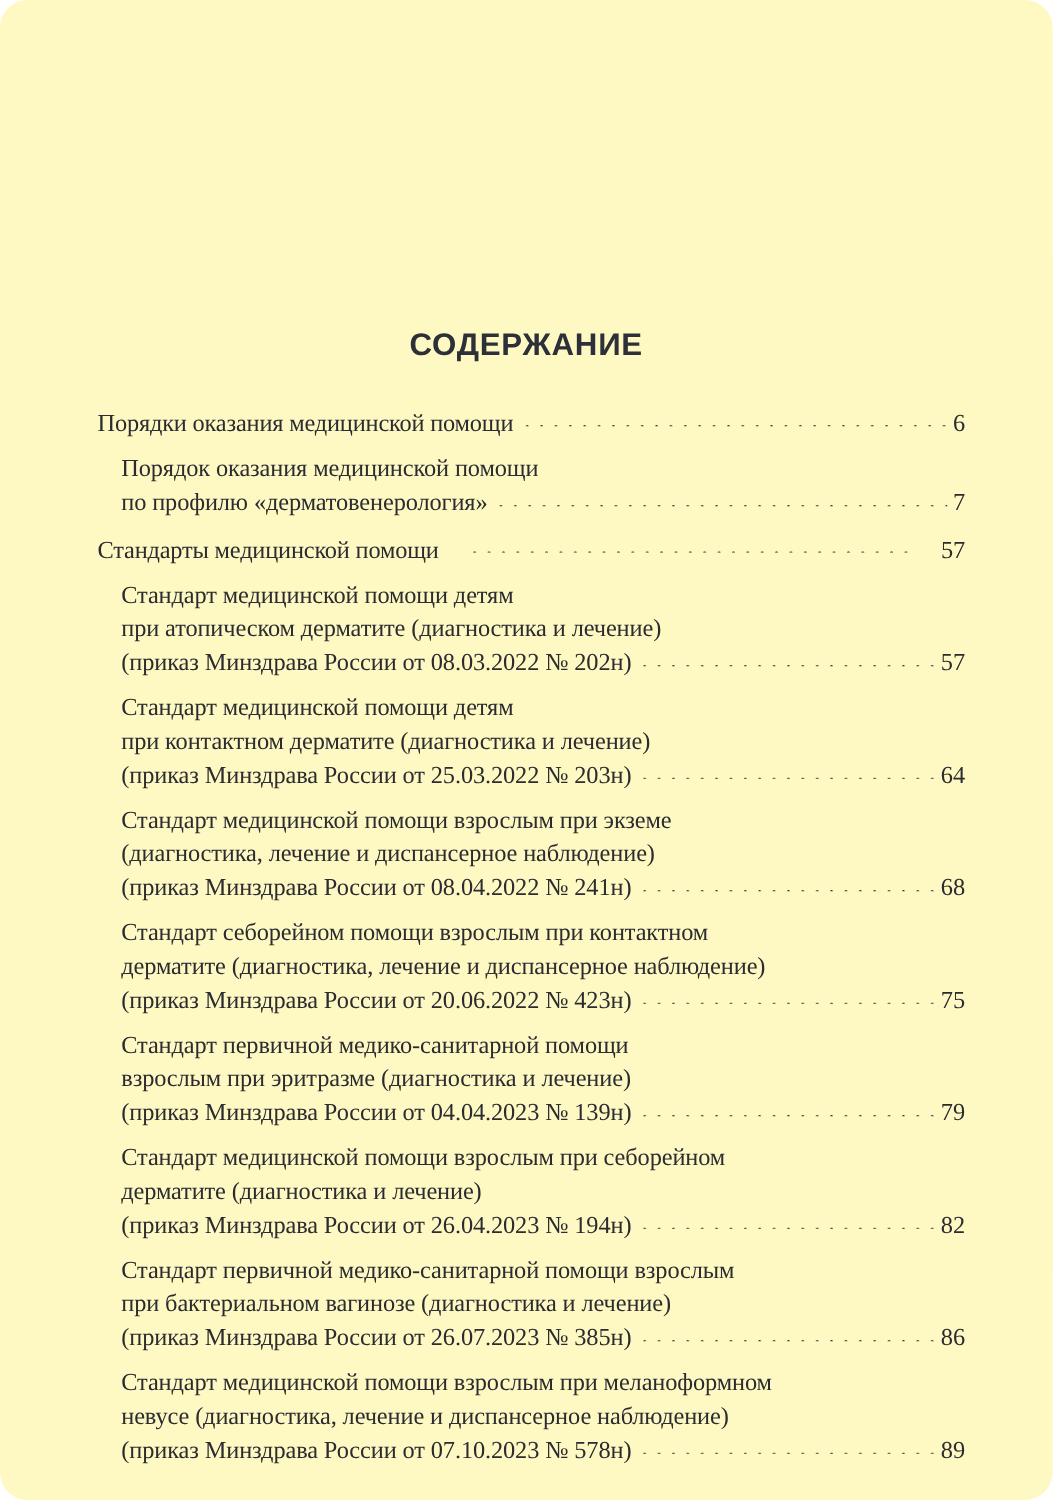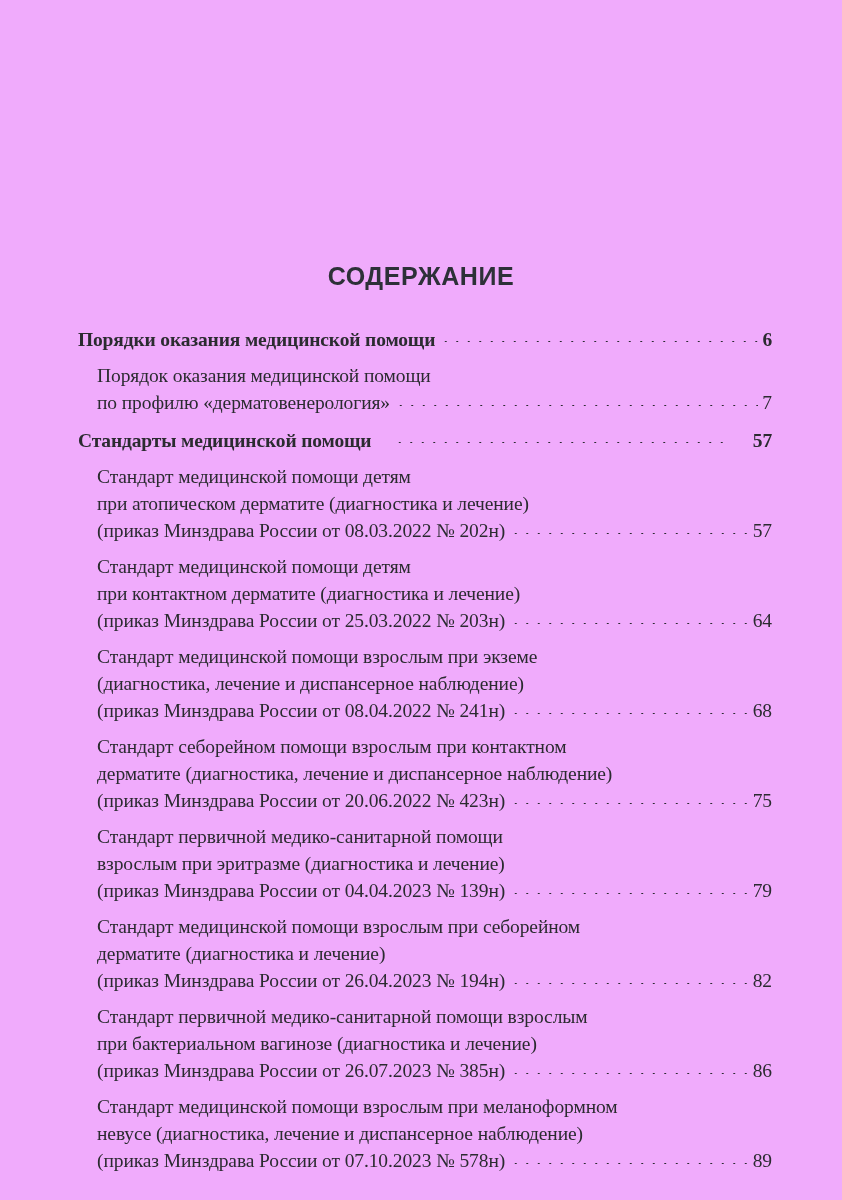--- a/index.html
+++ b/index.html
@@ -17,21 +17,22 @@
     color: #2b2b30;
     -webkit-font-smoothing: antialiased;
   }
 
   .page {
     position: absolute;
     left: 0;
     top: 0;
     width: 842px;
     height: 1200px;
-    background: #f0abfc;
+    background: #fef9c3;
+    border-radius: 22px;
   }
 
   
   .toc-title {
     position: absolute;
     left: 0;
     top: 262px;
     width: 842px;
     text-align: center;
     font-family: "Liberation Sans", "DejaVu Sans", sans-serif;
@@ -51,21 +52,21 @@
 
   .toc-group {
     margin: 0;
     padding: 0;
   }
 
   
   .section-head {
     display: flex;
     align-items: baseline;
-    font-weight: bold;
+    font-weight: normal;
     font-size: 19.5px;
     line-height: 27px;
     letter-spacing: -0.15px;
     white-space: nowrap;
     margin-bottom: 2px;
   }
   .section-head .lbl {
     flex: 0 0 auto;
     padding-right: 5px;
   }

